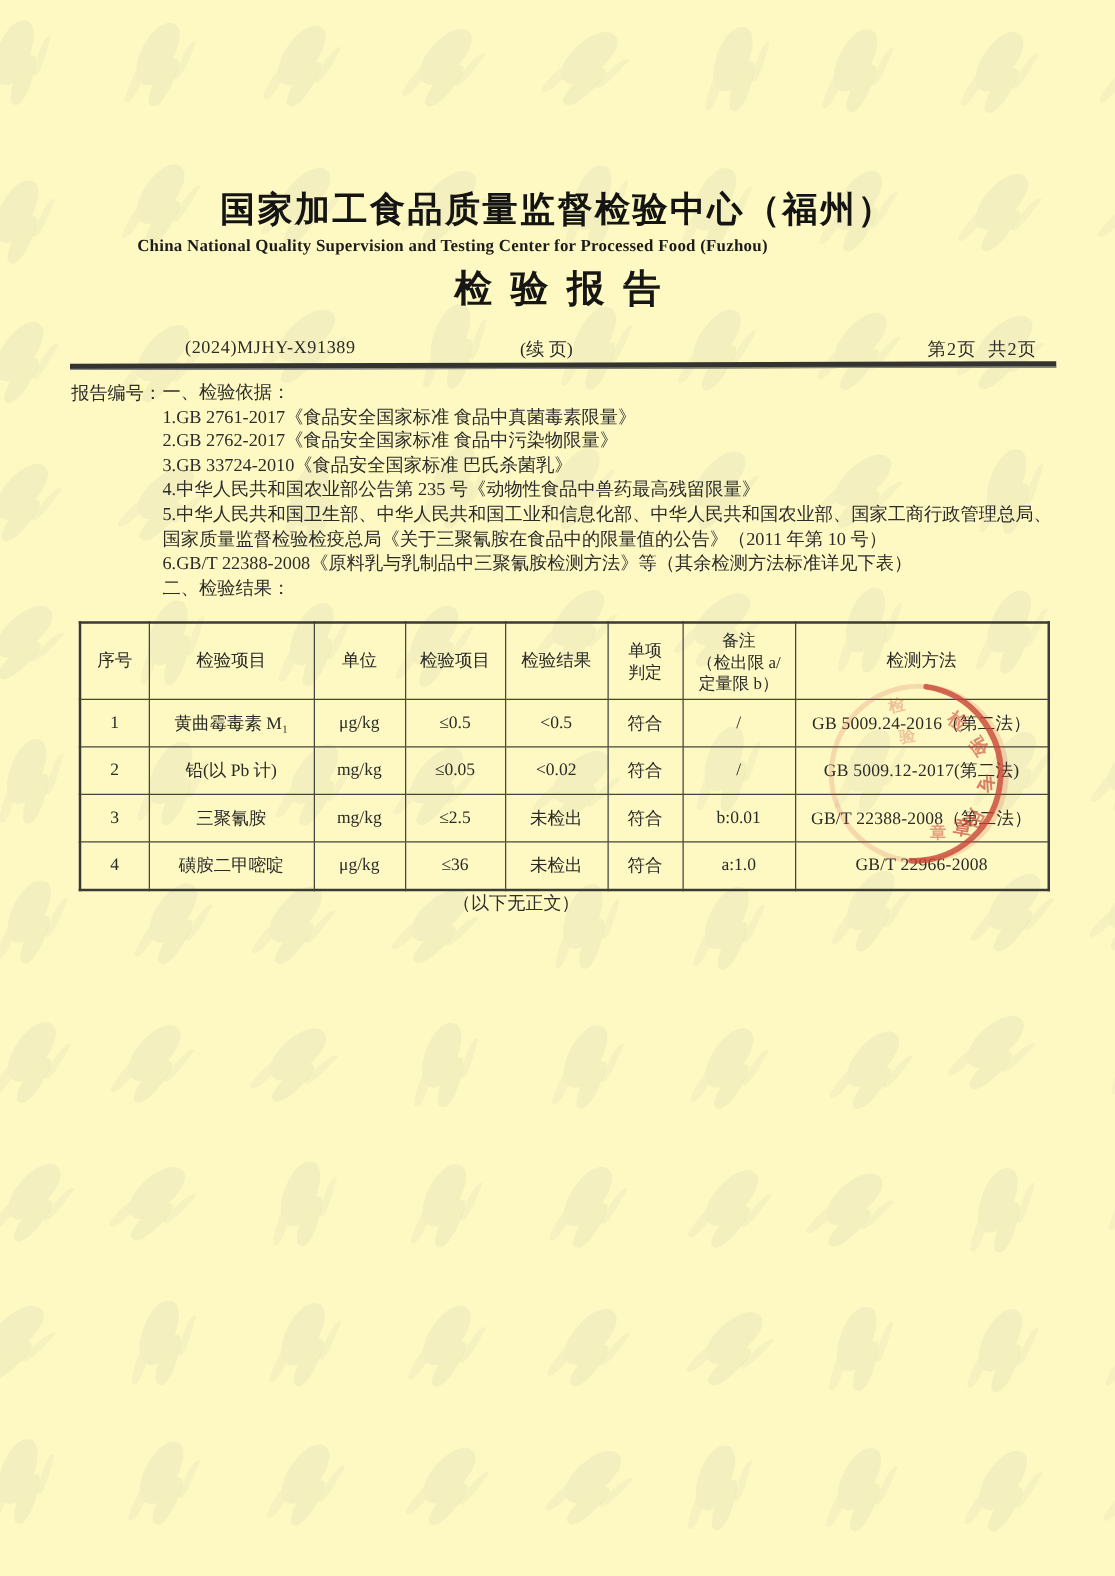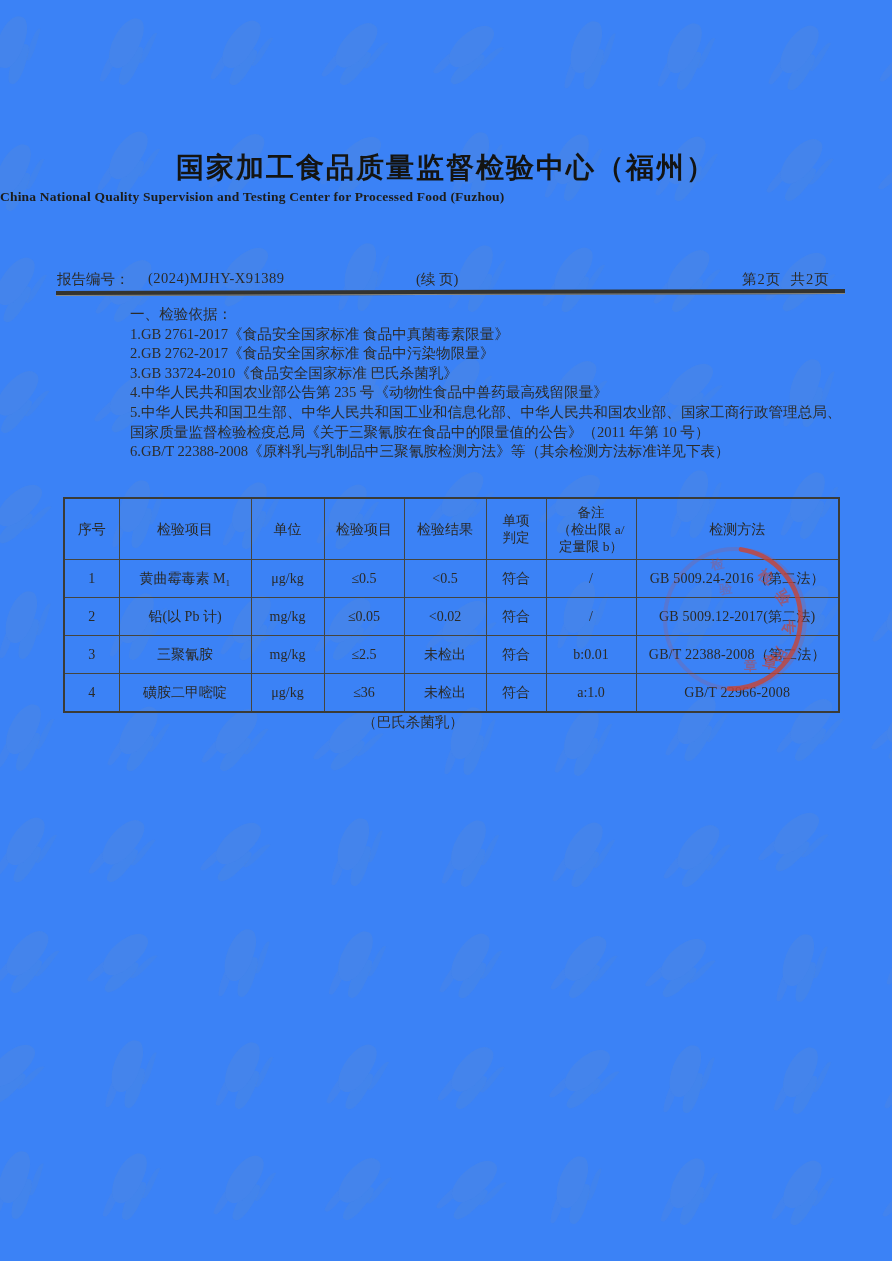--- a/index.html
+++ b/index.html
@@ -1,19 +1,19 @@
 <!DOCTYPE html>
 <html><head>
 <meta charset="utf-8">
 <style>
   html,body{margin:0;padding:0;background:#ffffff;}
   #page{
     position:relative;
     width:892px;height:1261px;
-    background:#3b82f6;
+    background:#fef9c3;
     overflow:hidden;
     font-family:"Liberation Serif","DejaVu Serif",serif;
     color:#262624;
   }
   
   .smudge{
     position:absolute;
     width:26px;height:54px;
     border-radius:62% 38% 55% 45%;
     background:rgba(148,156,148,0.10);
@@ -24,38 +24,38 @@
   }
   .abs{position:absolute;}
   .title-cn{
     left:0;top:149px;width:892px;
     text-align:center;
     font-size:28px;font-weight:bold;
     letter-spacing:2px;color:#141412;
   }
   .title-en{
     left:0;top:189px;width:724px;
-    text-align:left;
+    text-align:center;
     font-size:13.5px;font-weight:bold;
     letter-spacing:0.2px;color:#1c1c1a;
   }
   .report-title-cn{
     left:0;top:211px;width:892px;
     text-align:center;
     font-size:30px;font-weight:bold;
     color:#161614;white-space:pre;
   }
   .report-title-en{
     left:0;top:247px;width:892px;
     text-align:center;
     font-size:19px;font-weight:bold;
     letter-spacing:5px;color:#1a1a18;white-space:pre;
   }
   .meta{top:270px;font-size:14.5px;color:#2b2b29;white-space:pre;}
-  .meta-label{left:57px;}
+  .meta-label{left:57px;margin-top:35px;}
   .meta-no{left:148px;letter-spacing:0.5px;}
   .meta-cont{left:416px;}
   .meta-page{left:742px;letter-spacing:1px;}
   .rule{
     left:56px;top:290px;width:789px;height:4px;
     background:#33332f;
     border-bottom:1px solid #8a8a84;
     transform:rotate(-0.15deg);
   }
   .basis{
@@ -187,36 +187,38 @@
       <span class="smudge" style="left: 346px; top: 1153px; transform: rotate(37deg);"></span>
       <span class="smudge" style="left: 461px; top: 1154px; transform: rotate(44deg);"></span>
       <span class="smudge" style="left: 559px; top: 1155px; transform: rotate(16deg);"></span>
       <span class="smudge" style="left: 674px; top: 1156px; transform: rotate(23deg);"></span>
       <span class="smudge" style="left: 789px; top: 1157px; transform: rotate(30deg);"></span>
       <span class="smudge" style="left: 904px; top: 1158px; transform: rotate(37deg);"></span>
     </div>
 
   <div class="abs title-cn">国家加工食品质量监督检验中心（福州）</div>
   <div class="abs title-en">China National Quality Supervision and Testing Center for Processed Food (Fuzhou)</div>
+  <div class="abs report-title-cn">检  验  报  告</div>
 
   <span class="abs meta meta-label">报告编号：</span>
   <span class="abs meta meta-no">(2024)MJHY-X91389</span>
   <span class="abs meta meta-cont">(续 页)</span>
   <span class="abs meta meta-page">第2页  共2页</span>
 
   <div class="abs rule"></div>
 
   <div class="abs basis">
     <p>一、检验依据：</p>
     <p>1.GB 2761-2017《食品安全国家标准 食品中真菌毒素限量》</p>
     <p>2.GB 2762-2017《食品安全国家标准 食品中污染物限量》</p>
     <p>3.GB 33724-2010《食品安全国家标准 巴氏杀菌乳》</p>
     <p>4.中华人民共和国农业部公告第 235 号《动物性食品中兽药最高残留限量》</p>
     <p>5.中华人民共和国卫生部、中华人民共和国工业和信息化部、中华人民共和国农业部、国家工商行政管理总局、国家质量监督检验检疫总局《关于三聚氰胺在食品中的限量值的公告》（2011 年第 10 号）</p>
     <p>6.GB/T 22388-2008《原料乳与乳制品中三聚氰胺检测方法》等（其余检测方法标准详见下表）</p>
+    <p>二、检验结果：</p>
   </div>
 
   <table class="results">
     <colgroup>
       <col style="width:55px">
         <col style="width:132px">
         <col style="width:73px">
         <col style="width:80px">
       <col style="width:82px">
         <col style="width:60px">
@@ -277,21 +279,21 @@
         <td>μg/kg</td>
         <td>≤36</td>
         <td>未检出</td>
         <td>符合</td>
         <td>a:1.0</td>
         <td class="method">GB/T 22966-2008</td>
       </tr>
     </tbody>
   </table>
 
-  <div class="abs footer-note">（巴氏杀菌乳）</div>
+  <div class="abs footer-note">（以下无正文）</div>
 
   <svg class="abs stamp-svg" width="176" height="176" viewBox="0 0 176 176">
 
     <circle cx="83" cy="83" r="70" fill="none" stroke="#cc4a3c" stroke-opacity="0.18" stroke-width="4"></circle>
 
     <path d="M 89 13.4 A 70 70 0 0 1 77 152.6" fill="none" stroke="#c84335" stroke-opacity="0.8" stroke-width="4.6" stroke-linecap="round"></path>
 
     <g fill="#c84335" font-size="15" font-weight="bold" font-family="'Liberation Serif','DejaVu Serif',serif">
       <text x="0" y="0" transform="translate(105,41) rotate(32)" opacity="0.55">检</text>
       <text x="0" y="0" transform="translate(123,58) rotate(56)" opacity="0.6">验</text>

